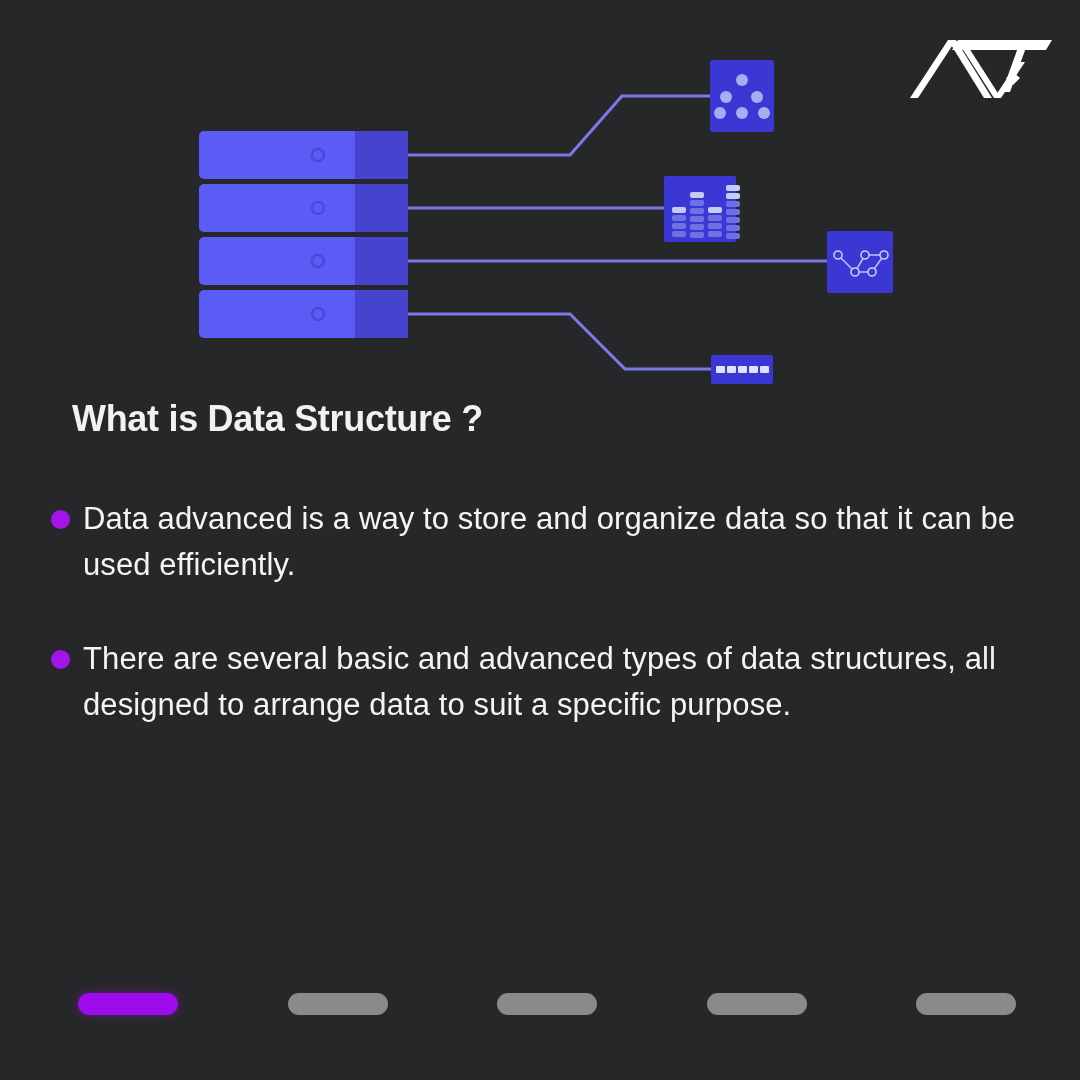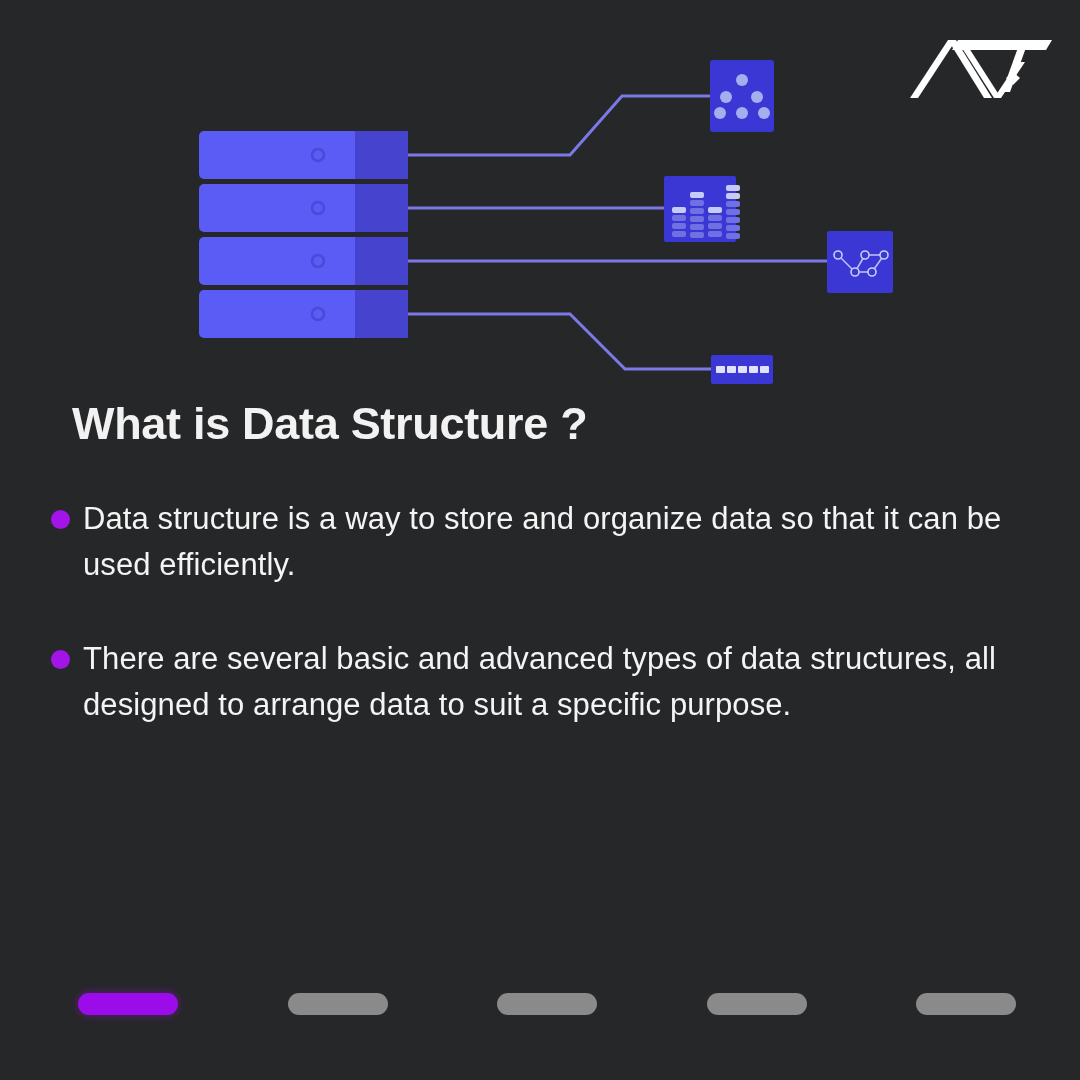--- a/index.html
+++ b/index.html
@@ -40,21 +40,21 @@
     top: 0;
     width: 1080px;
     height: 400px;
   }
 
   
   .title {
     position: absolute;
     left: 72px;
     top: 398px;
-    font-size: 45px;
+    font-size: 36px;
     font-weight: 700;
     letter-spacing: -0.3px;
     color: #f2f2f2;
     white-space: nowrap;
   }
 
   
   .bullets {
     position: absolute;
     left: 50px;
@@ -238,21 +238,21 @@
 
     </svg>
   </div>
 
   <h1 class="title">What is Data Structure ?</h1>
 
   <div class="bullets">
 
     <div class="bullet">
       <span class="bullet-dot"></span>
-      <span class="bullet-text">Data structure is a way to store and organize data so that it can be used efficiently.</span>
+      <span class="bullet-text">Data advanced is a way to store and organize data so that it can be used efficiently.</span>
     </div>
 
 
     <div class="bullet">
       <span class="bullet-dot"></span>
       <span class="bullet-text">There are several basic and advanced types of data structures, all designed to arrange data to suit a specific purpose.</span>
     </div>
 
   </div>
 

